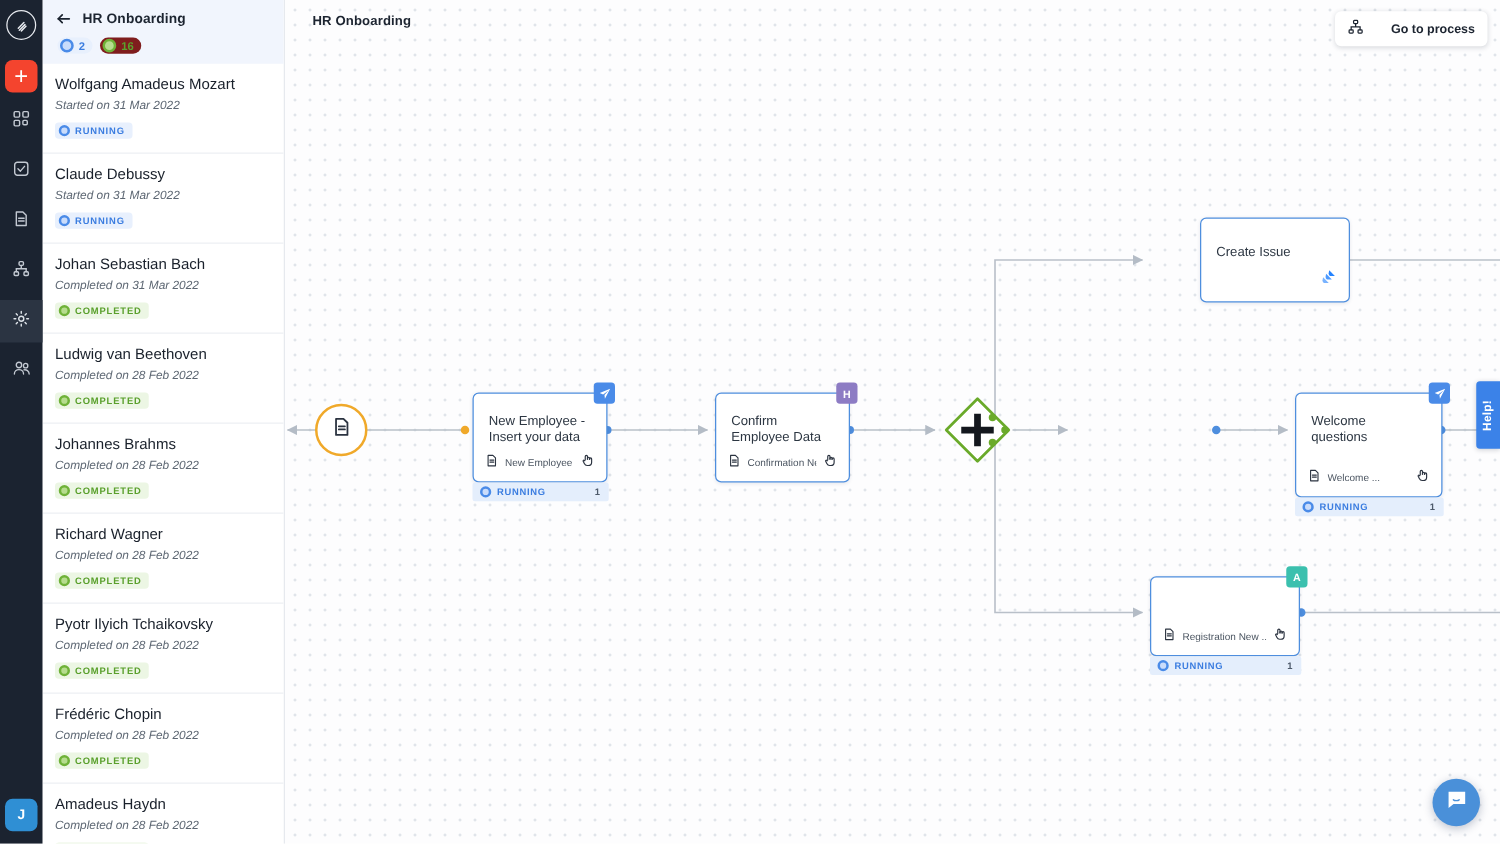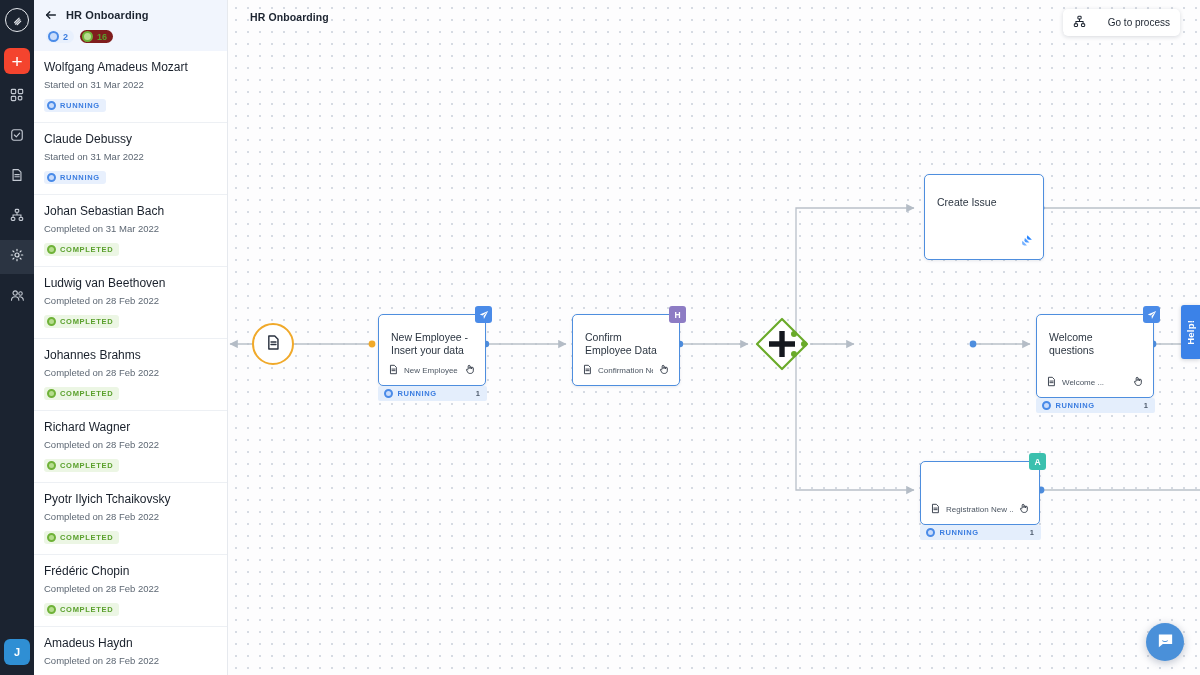--- a/index.html
+++ b/index.html
@@ -55,21 +55,21 @@
   }
   .chip.running { background: #e8f0fd; color: #3b7de0; }
   .chip.completed { background: #7f1d1d; color: #5aa02c; }
   .chip .dot { width: 11px; height: 11px; border-radius: 50%; display: inline-block; }
   .chip.running .dot { border: 2px solid #4a8be8; background: #c9dcfb; }
   .chip.completed .dot { border: 2px solid #6fb238; background: #b6dd8e; }
 
   .list { overflow: hidden; }
   .list-item { padding: 9px 10px 8px 10px; border-bottom: 1px solid #edf0f4; }
   .li-name { font-size: 12px; font-weight: 400; color: #19202b; margin-bottom: 5px; }
-  .li-date { font-size: 9.5px; color: #5d6773; margin-bottom: 6px; }
+  .li-date { font-size: 9.5px; color: #5d6773; margin-bottom: 6px; font-style: italic; }
   .badge {
     display: inline-flex; align-items: center; gap: 4px;
     border-radius: 3px; padding: 2px 6px 2px 3px; font-size: 7.5px;
     font-weight: 700; letter-spacing: .7px;
   }
   .badge.running { background: #e8f0fd; color: #3b7de0; }
   .badge.completed { background: #ecf6e4; color: #5aa02c; }
   .badge .dot { width: 9px; height: 9px; border-radius: 50%; }
   .badge.running .dot { border: 2px solid #4a8be8; background: #cadcfb; }
   .badge.completed .dot { border: 2px solid #6fb238; background: #b6dd8e; }
@@ -80,24 +80,24 @@
     background-color: #fdfdfe;
     background-image: radial-gradient(#d6dbe3 0.9px, transparent 0.9px);
     background-size: 12px 12px;
     background-position: 2px 2px;
   }
   .canvas-title {
     position: absolute; left: 22px; top: 11px; font-size: 10.5px;
     font-weight: 700; color: #1c2430; letter-spacing: .1px; z-index: 3;
   }
   .goto-process {
-    position: absolute; right: 20px; top: 9px; z-index: 4;
+    position: absolute; right: 10px; top: 9px; z-index: 4;
     background: #ffffff; border-radius: 5px; box-shadow: 0 1px 4px rgba(20,30,50,.16);
     padding: 6px 10px; display: flex; align-items: center; gap: 22px;
-    font-size: 10px; font-weight: 400; color: #1c2430;
+    font-size: 10px; font-weight: 700; color: #1c2430;
   }
 
   svg.edges { position: absolute; inset: 0; width: 100%; height: 100%; z-index: 1; }
 
   
   .node {
     position: absolute; z-index: 2; background: #ffffff;
     border: 1.5px solid #4e8ede; border-radius: 5px;
     box-shadow: 0 1px 3px rgba(30,50,90,.10);
   }
@@ -401,21 +401,21 @@
         <span>
           <svg width="12" height="12" viewBox="0 0 16 16" fill="none" stroke="#2b3340" stroke-width="1.25" stroke-linejoin="round">
             <path d="M5.6 8.2V4.3a1.2 1.2 0 0 1 2.4 0v3.4"></path>
             <path d="M8 7.4V6.2a1.1 1.1 0 0 1 2.2 0v1.6"></path>
             <path d="M10.2 7.8V6.9a1.1 1.1 0 0 1 2.2 0v3.4c0 2.1-1.5 3.6-3.6 3.6H7.6c-1.6 0-2.4-.9-3-2.2L3.4 9.4c-.4-.8.5-1.6 1.2-1L5.6 9"></path>
           </svg>
         </span>
       </div>
     </div>
 
-    <div class="node" style="left:696px; top:174px; width:120px; height:86px;">
+    <div class="node" style="left:732px; top:174px; width:120px; height:68px;">
       <div class="node-title" style="top:21px;">Create Issue</div>
       <span style="position:absolute; right:9px; bottom:7px;">
         <svg width="14" height="14" viewBox="0 0 16 16">
           <path d="M8.4 1.4 13.6 6.6h-3.1a2.6 2.6 0 0 1-2.6-2.6z" fill="#2684ff"></path>
           <path d="M5.6 4.6l5.2 5.2H7.7a2.6 2.6 0 0 1-2.6-2.6z" fill="#2684ff" opacity=".82"></path>
           <path d="M2.8 7.8 8 13h-3.1a2.6 2.6 0 0 1-2.6-2.6z" fill="#2684ff" opacity=".62"></path>
         </svg>
       </span>
     </div>
 

